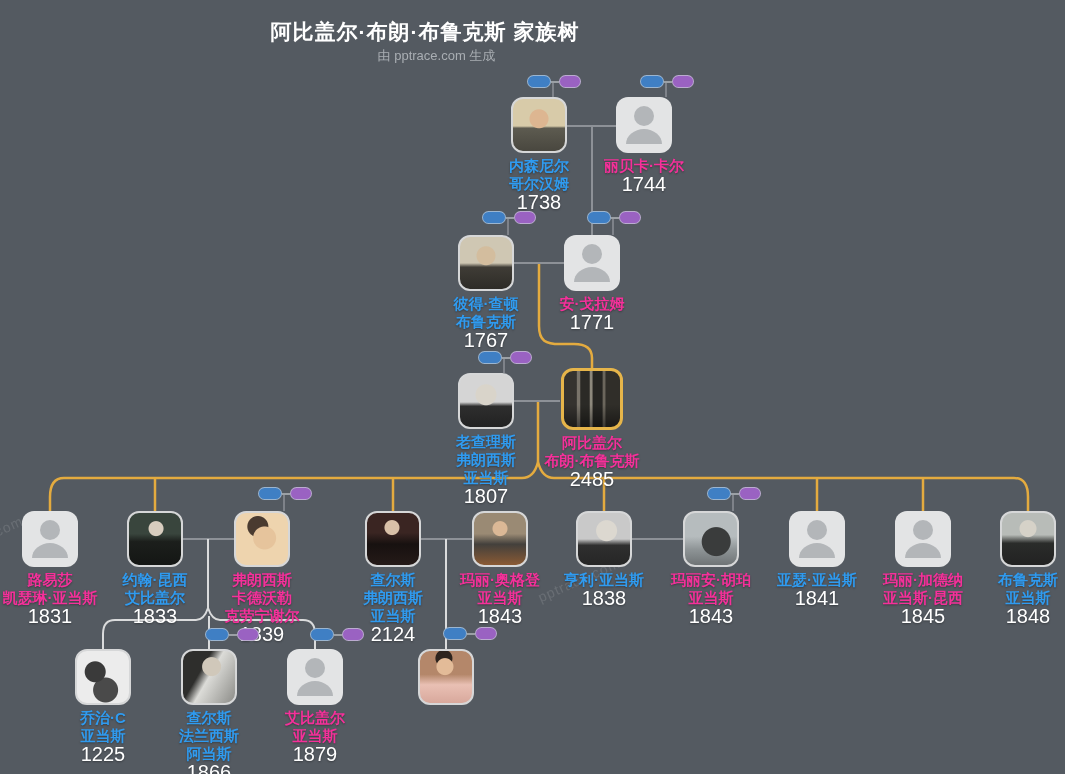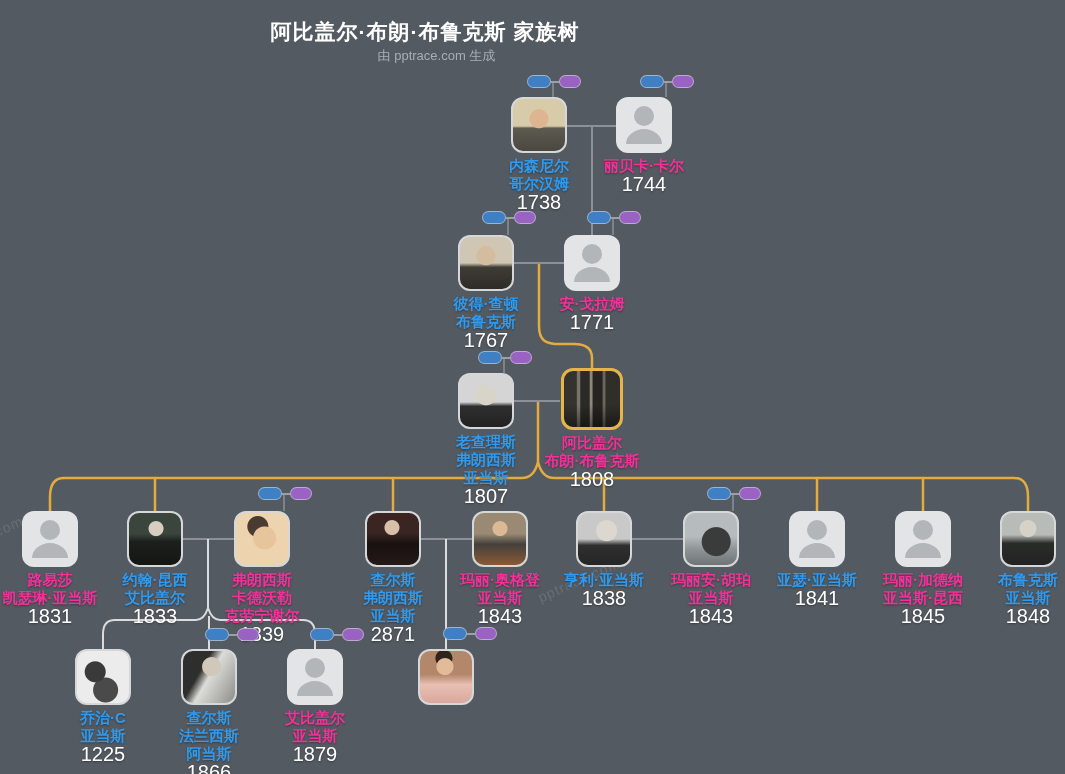--- a/index.html
+++ b/index.html
@@ -189,21 +189,21 @@
     <div>弗朗西斯</div>
     <div>亚当斯</div>
     <div class="year">1807</div>
   </div>
 </div>
 <div class="person focal" style="left:522px;top:368px">
   <div class="frame p-abigail"></div>
   <div class="label female">
     <div>阿比盖尔</div>
     <div>布朗·布鲁克斯</div>
-    <div class="year">1808</div>
+    <div class="year">2485</div>
   </div>
 </div>
 
 <div class="person" style="left:-20px;top:511px">
   <div class="placeholder"></div>
   <div class="label female">
     <div>路易莎</div>
     <div>凯瑟琳·亚当斯</div>
     <div class="year">1831</div>
   </div>
@@ -224,21 +224,21 @@
     <div>克劳宁谢尔</div>
     <div class="year">1839</div>
   </div>
 </div>
 <div class="person" style="left:323px;top:511px">
   <div class="frame p-charles-f"></div>
   <div class="label male">
     <div>查尔斯</div>
     <div>弗朗西斯</div>
     <div>亚当斯</div>
-    <div class="year">2871</div>
+    <div class="year">2124</div>
   </div>
 </div>
 <div class="person" style="left:430px;top:511px">
   <div class="frame p-mary-ogden"></div>
   <div class="label female">
     <div>玛丽·奥格登</div>
     <div>亚当斯</div>
     <div class="year">1843</div>
   </div>
 </div>

